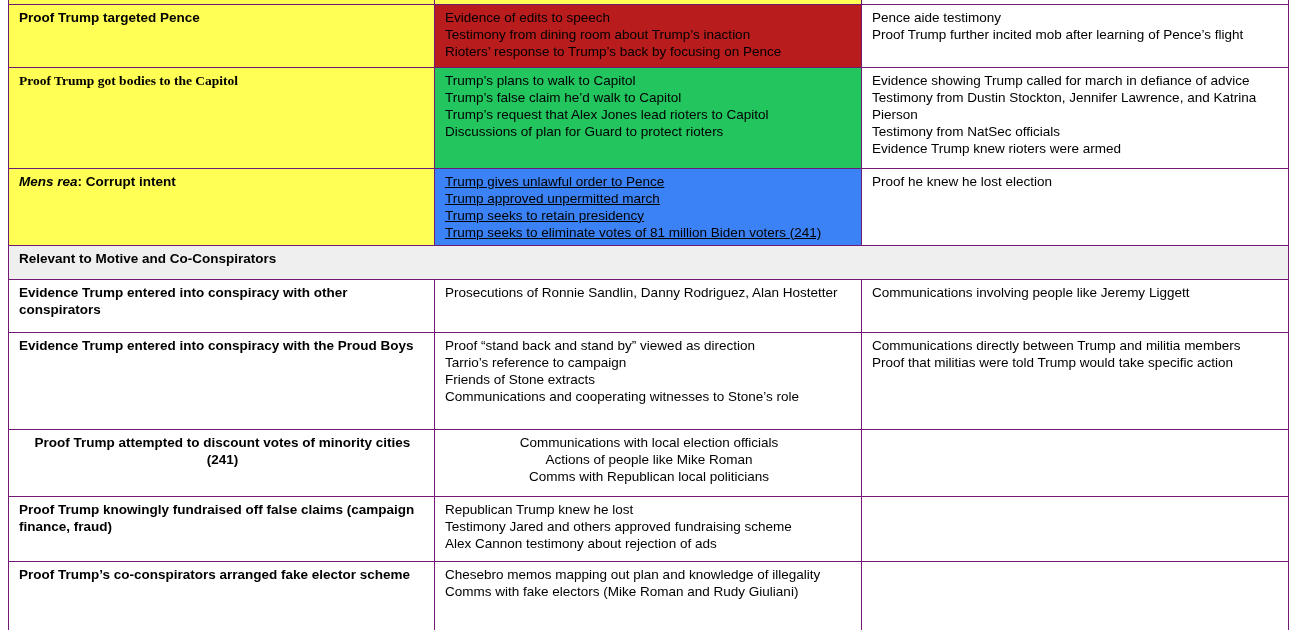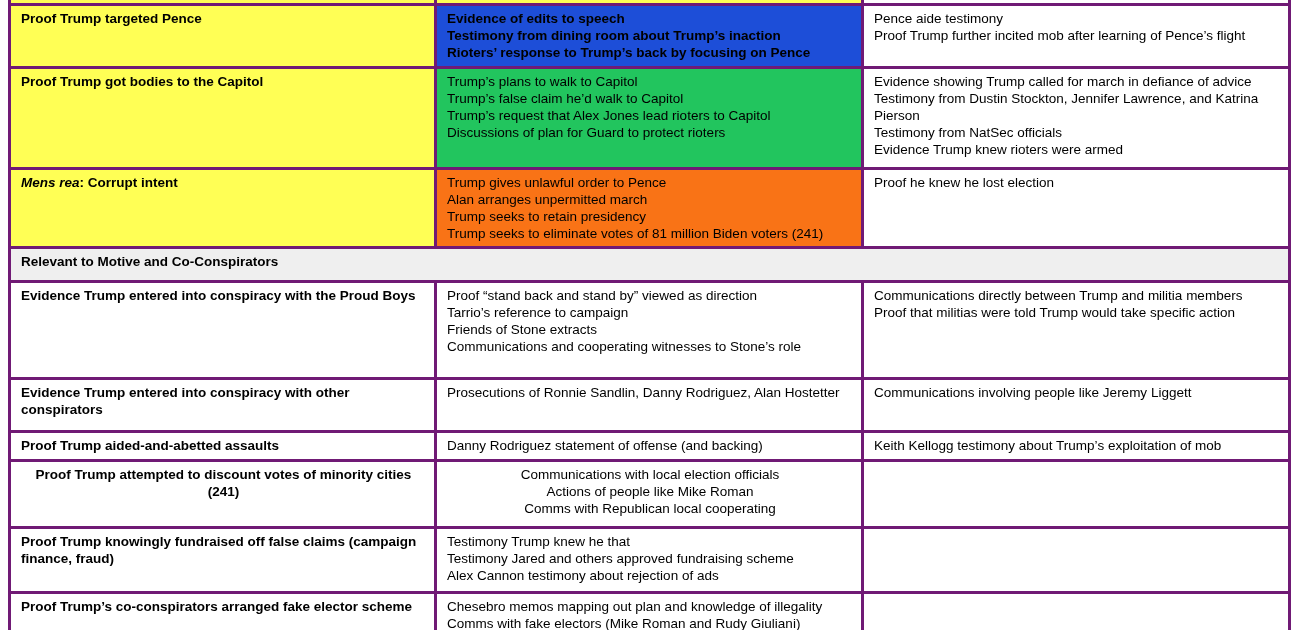--- a/index.html
+++ b/index.html
@@ -19,21 +19,21 @@
   }
   table.evidence-table {
     position: absolute;
     left: 8px;
     top: 0;
     width: 1280px;
     border-collapse: collapse;
     table-layout: fixed;
   }
   table.evidence-table td {
-    border: 3px solid #701a75;
+    border: 1px solid #701a75;
     vertical-align: top;
     padding: 4px 8px 4px 10px;
     font-size: 13.5px;
     line-height: 17px;
     color: #000000;
     overflow: hidden;
     word-wrap: break-word;
   }
   tr.partial-row td {
     border-top: none;
@@ -60,118 +60,107 @@
     <tbody id="table-body">
         <tr class="partial-row" style="height: 4px;">
           <td style="background: rgb(255, 255, 85);"></td>
           <td style="background: rgb(255, 255, 85);"></td>
           <td></td>
         </tr>
         <tr style="height: 63px;">
           <td class="row-header-cell" style="background: rgb(255, 255, 85);">
             <div class="cell-line">Proof Trump targeted Pence</div>
           </td>
-          <td style="background: #1d4ed8; font-weight: bold;">
+          <td style="background: #b91c1c;">
             <div class="cell-line">Evidence of edits to speech</div>
             <div class="cell-line">Testimony from dining room about Trump’s inaction</div>
             <div class="cell-line">Rioters’ response to Trump’s back by focusing on Pence</div>
           </td>
           <td>
             <div class="cell-line">Pence aide testimony</div>
             <div class="cell-line">Proof Trump further incited mob after learning of Pence’s flight</div>
           </td>
         </tr>
         <tr style="height: 101px;">
-          <td class="row-header-cell" style="background: rgb(255, 255, 85);">
+          <td class="row-header-cell" style="background: rgb(255, 255, 85); font-family: Liberation Serif, serif;">
             <div class="cell-line">Proof Trump got bodies to the Capitol</div>
           </td>
           <td style="background: #22c55e;">
             <div class="cell-line">Trump’s plans to walk to Capitol</div>
             <div class="cell-line">Trump’s false claim he’d walk to Capitol</div>
             <div class="cell-line">Trump’s request that Alex Jones lead rioters to Capitol</div>
             <div class="cell-line">Discussions of plan for Guard to protect rioters</div>
           </td>
           <td>
             <div class="cell-line">Evidence showing Trump called for march in defiance of advice</div>
             <div class="cell-line">Testimony from Dustin Stockton, Jennifer Lawrence, and Katrina Pierson</div>
             <div class="cell-line">Testimony from NatSec officials</div>
             <div class="cell-line">Evidence Trump knew rioters were armed</div>
           </td>
         </tr>
         <tr style="height: 77px;">
           <td class="row-header-cell" style="background: rgb(255, 255, 85);">
             <div class="cell-line"><span class="seg-italic">Mens rea</span><span>: Corrupt intent</span></div>
           </td>
-          <td style="background: #f97316;">
+          <td style="background: #3b82f6; text-decoration: underline;">
             <div class="cell-line">Trump gives unlawful order to Pence</div>
-            <div class="cell-line">Alan arranges unpermitted march</div>
+            <div class="cell-line">Trump approved unpermitted march</div>
             <div class="cell-line">Trump seeks to retain presidency</div>
             <div class="cell-line">Trump seeks to eliminate votes of 81 million Biden voters (241)</div>
           </td>
           <td>
             <div class="cell-line">Proof he knew he lost election</div>
           </td>
         </tr>
         <tr style="height: 34px;">
           <td colspan="3" class="section-header-cell" style="background: rgb(239, 239, 239);">Relevant to Motive and Co-Conspirators</td>
+        </tr>
+        <tr style="height: 53px;">
+          <td class="row-header-cell">
+            <div class="cell-line">Evidence Trump entered into conspiracy with other conspirators</div>
+          </td>
+          <td>
+            <div class="cell-line">Prosecutions of Ronnie Sandlin, Danny Rodriguez, Alan Hostetter</div>
+          </td>
+          <td>
+            <div class="cell-line">Communications involving people like Jeremy Liggett</div>
+          </td>
         </tr>
         <tr style="height: 97px;">
           <td class="row-header-cell">
             <div class="cell-line">Evidence Trump entered into conspiracy with the Proud Boys</div>
           </td>
           <td>
             <div class="cell-line">Proof “stand back and stand by” viewed as direction</div>
             <div class="cell-line">Tarrio’s reference to campaign</div>
             <div class="cell-line">Friends of Stone extracts</div>
             <div class="cell-line">Communications and cooperating witnesses to Stone’s role</div>
           </td>
           <td>
             <div class="cell-line">Communications directly between Trump and militia members</div>
             <div class="cell-line">Proof that militias were told Trump would take specific action</div>
           </td>
         </tr>
-        <tr style="height: 53px;">
-          <td class="row-header-cell">
-            <div class="cell-line">Evidence Trump entered into conspiracy with other conspirators</div>
-          </td>
-          <td>
-            <div class="cell-line">Prosecutions of Ronnie Sandlin, Danny Rodriguez, Alan Hostetter</div>
-          </td>
-          <td>
-            <div class="cell-line">Communications involving people like Jeremy Liggett</div>
-          </td>
-        </tr>
-        <tr style="height: 29px;">
-          <td class="row-header-cell">
-            <div class="cell-line">Proof Trump aided-and-abetted assaults</div>
-          </td>
-          <td>
-            <div class="cell-line">Danny Rodriguez statement of offense (and backing)</div>
-          </td>
-          <td>
-            <div class="cell-line">Keith Kellogg testimony about Trump’s exploitation of mob</div>
-          </td>
-        </tr>
         <tr style="height: 67px; text-align: center;">
           <td class="row-header-cell">
             <div class="cell-line">Proof Trump attempted to discount votes of minority cities (241)</div>
           </td>
           <td>
             <div class="cell-line">Communications with local election officials</div>
             <div class="cell-line">Actions of people like Mike Roman</div>
-            <div class="cell-line">Comms with Republican local cooperating</div>
+            <div class="cell-line">Comms with Republican local politicians</div>
           </td>
           <td></td>
         </tr>
         <tr style="height: 65px; margin-left: 40px;">
           <td class="row-header-cell">
             <div class="cell-line">Proof Trump knowingly fundraised off false claims (campaign finance, fraud)</div>
           </td>
           <td>
-            <div class="cell-line">Testimony Trump knew he that</div>
+            <div class="cell-line">Republican Trump knew he lost</div>
             <div class="cell-line">Testimony Jared and others approved fundraising scheme</div>
             <div class="cell-line">Alex Cannon testimony about rejection of ads</div>
           </td>
           <td></td>
         </tr>
         <tr style="height: 70px;">
           <td class="row-header-cell">
             <div class="cell-line">Proof Trump’s co-conspirators arranged fake elector scheme</div>
           </td>
           <td>

